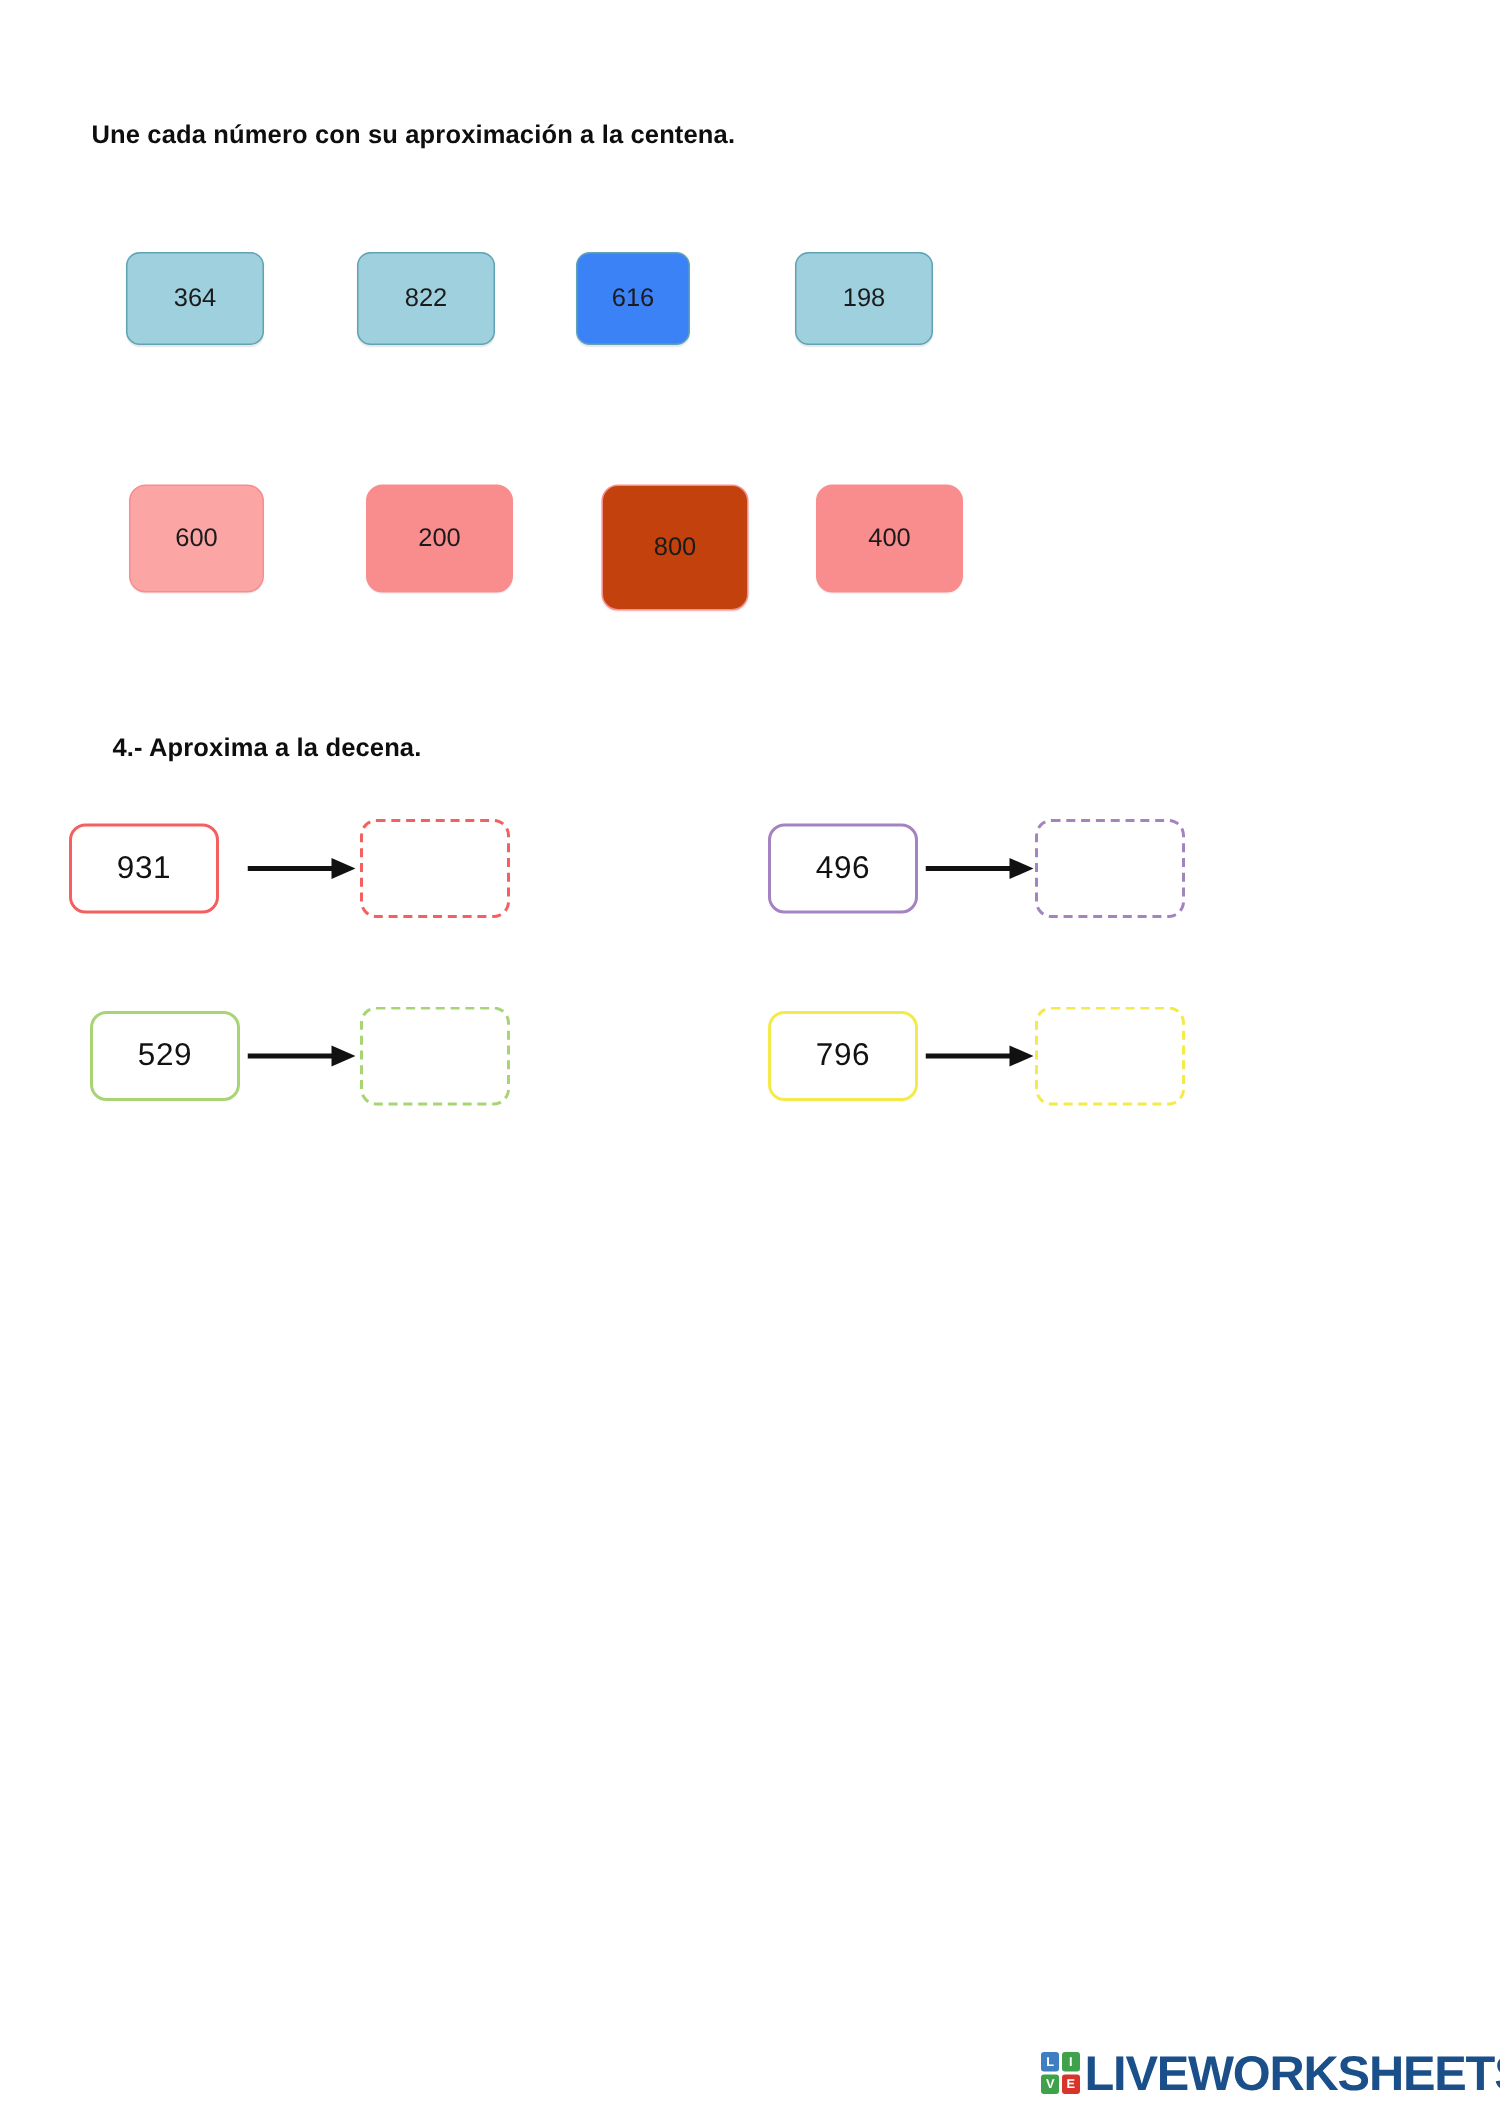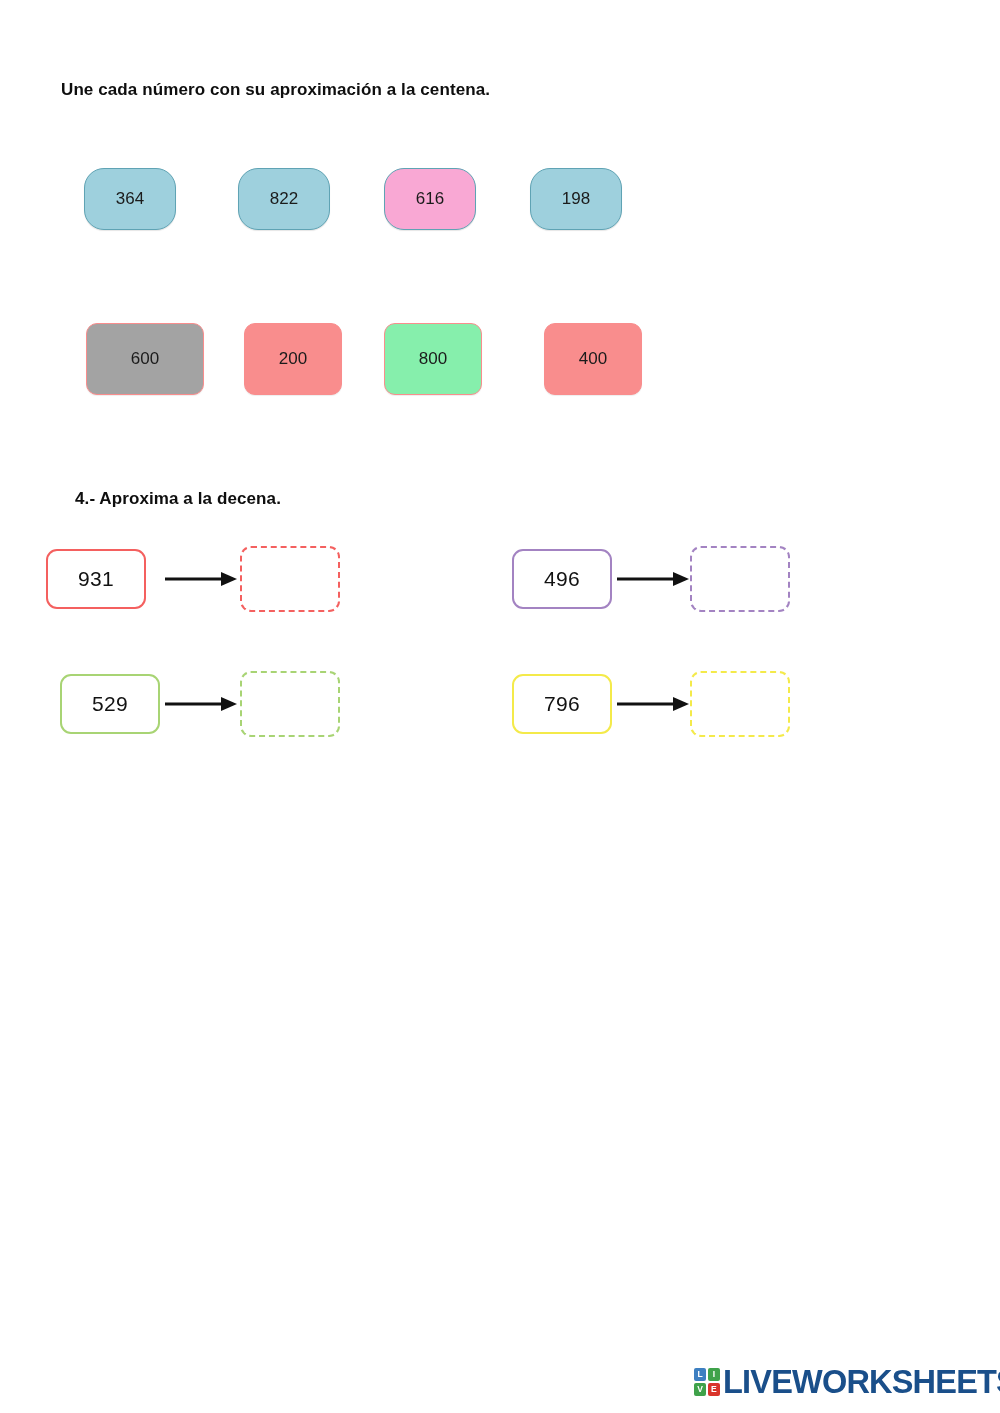--- a/index.html
+++ b/index.html
@@ -30,21 +30,21 @@
   
   .match-row { position: absolute; }
   .match-box {
     position: absolute;
     box-sizing: border-box;
     display: flex;
     align-items: center;
     justify-content: center;
     font-size: 17px;
     color: #1b1b1b;
-    border-radius: 20px;
+    border-radius: 9px;
   }
   .match-box.blue {
     background: #9ed0dd;
     border: 1.4px solid #5fa3b4;
     box-shadow: 0 1px 1px rgba(0,0,0,0.10);
   }
   .match-box.pink {
     background: #f98d8d;
     border: 1px solid #f98d8d;
     border-radius: 11px;
@@ -118,28 +118,28 @@
   }
 </style>
 </head>
 <body>
 
 <div class="instruction" id="instr-1">Une cada número con su aproximación a la centena.</div>
 
 <div class="match-row" id="blue-row">
     <div class="match-box blue" style="left: 84px; top: 168px; width: 92px; height: 62px; background: rgb(158, 208, 221); border-color: rgb(95, 163, 180);">364</div>
     <div class="match-box blue" style="left: 238px; top: 168px; width: 92px; height: 62px; background: rgb(158, 208, 221); border-color: rgb(95, 163, 180);">822</div>
-    <div class="match-box blue" style="left: 384px; top: 168px; width: 92px; height: 62px; background: #f9a8d4; border-color: rgb(95, 163, 180);">616</div>
+    <div class="match-box blue" style="left: 384px; top: 168px; width: 76px; height: 62px; background: #3b82f6; border-color: rgb(95, 163, 180);">616</div>
     <div class="match-box blue" style="left: 530px; top: 168px; width: 92px; height: 62px; background: rgb(158, 208, 221); border-color: rgb(95, 163, 180); text-align: right;">198</div>
   </div>
 
 <div class="match-row" id="pink-row">
-    <div class="match-box pink" style="left: 86px; top: 323px; width: 118px; height: 72px; background: #a3a3a3; border-color: rgb(249, 141, 141);">600</div>
+    <div class="match-box pink" style="left: 86px; top: 323px; width: 90px; height: 72px; background: #fca5a5; border-color: rgb(249, 141, 141);">600</div>
     <div class="match-box pink" style="left: 244px; top: 323px; width: 98px; height: 72px; background: rgb(249, 141, 141); border-color: rgb(249, 141, 141);">200</div>
-    <div class="match-box pink" style="left: 384px; top: 323px; width: 98px; height: 72px; background: #86efac; border-color: rgb(249, 141, 141);">800</div>
+    <div class="match-box pink" style="left: 401px; top: 323px; width: 98px; height: 84px; background: #c2410c; border-color: rgb(249, 141, 141);">800</div>
     <div class="match-box pink" style="left: 544px; top: 323px; width: 98px; height: 72px; background: rgb(249, 141, 141); border-color: rgb(249, 141, 141);">400</div>
   </div>
 
 <div class="instruction" id="instr-2">4.- Aproxima a la decena.</div>
 
 <div id="rounding-root">
     <div class="ex-item">
       <div class="num-box" style="left: 46px; top: 549px; width: 100px; height: 60px; border-color: rgb(244, 96, 95); text-align: right;">931</div>
       <div class="arrow" style="left: 165px; top: 569px; width: 72px;">
         <svg width="72" height="20" viewBox="0 0 72 20">

